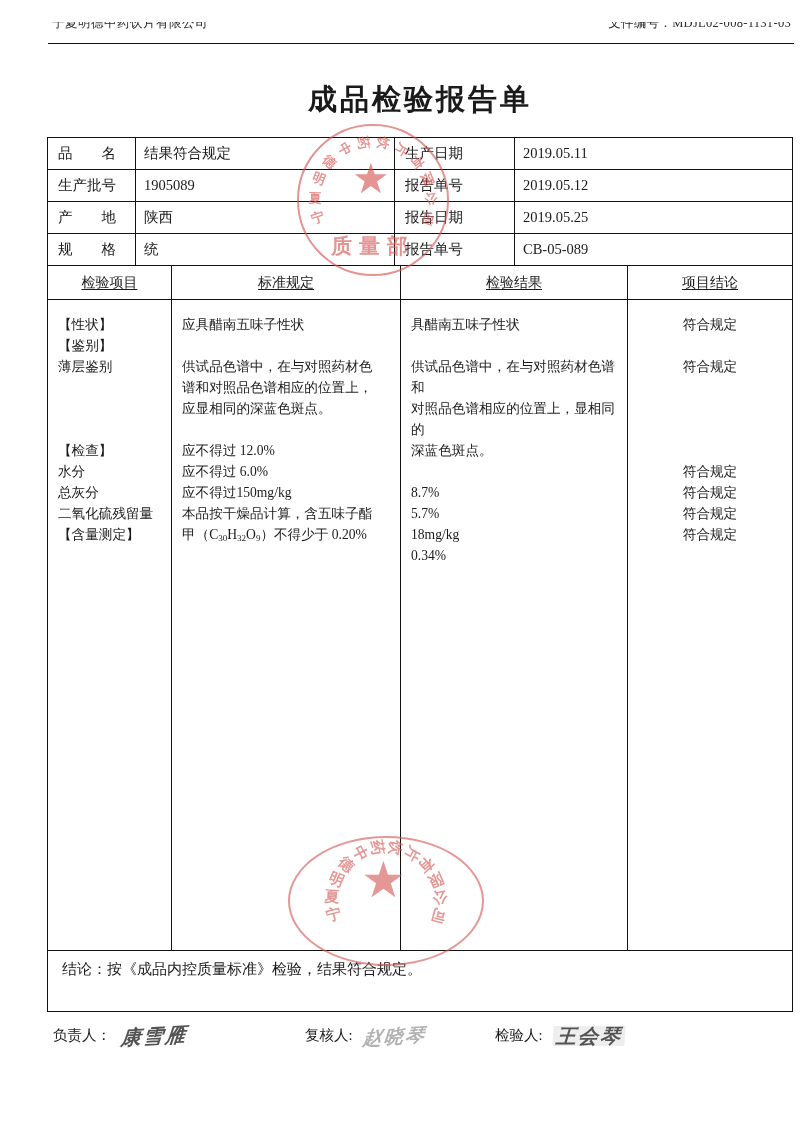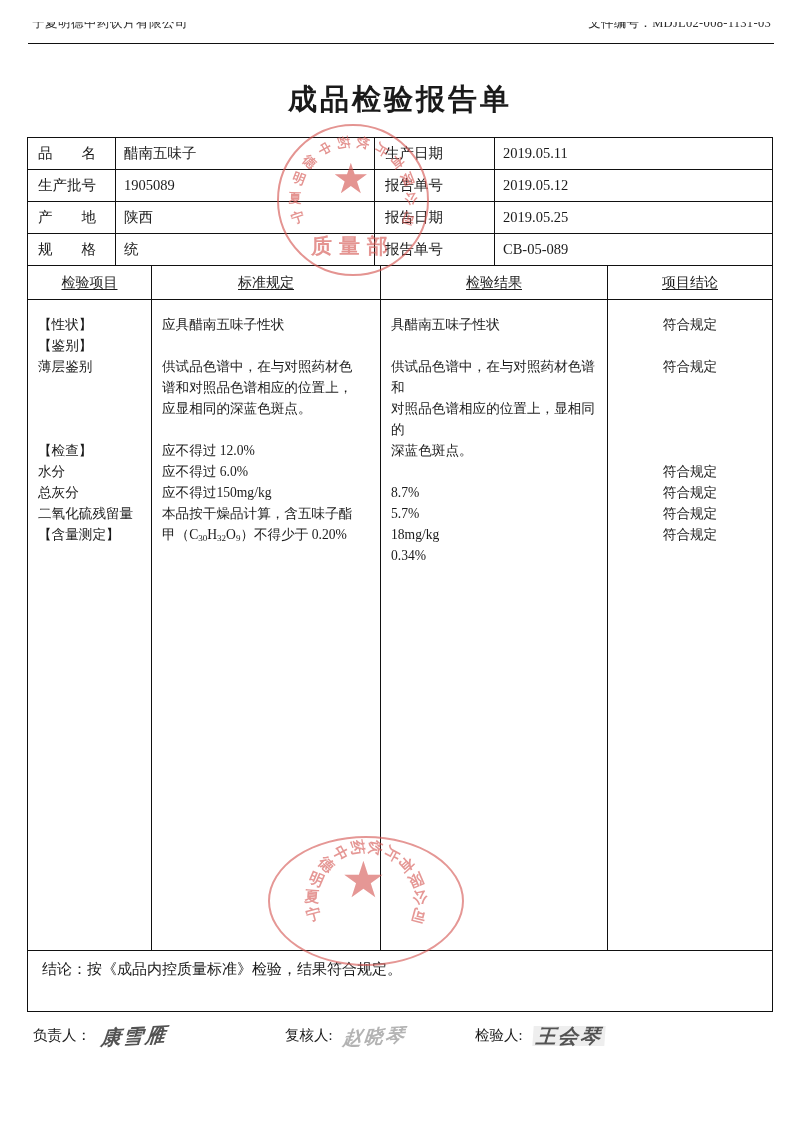--- a/index.html
+++ b/index.html
@@ -4,21 +4,21 @@
 <style>
   html,body{margin:0;padding:0;}
   body{
     width:800px;height:1131px;
     background:#ffffff;
     font-family:"Liberation Serif","DejaVu Serif",serif;
     color:#1a1a1a;
     position:relative;
     overflow:hidden;
   }
-  .page{position:relative;width:696px;height:1131px;}
+  .page{position:relative;width:696px;height:1131px;margin-left:20px;}
 
   
   .doc-header{
     position:absolute;left:28px;top:22px;width:745px;height:20px;
     font-size:12.5px;color:#2a2a2a;
     overflow:hidden;
   }
   .doc-header .hdr-left{position:absolute;left:4px;top:-7px;letter-spacing:.5px;}
   .doc-header .hdr-right{position:absolute;right:2px;top:-7px;letter-spacing:.3px;
     font-family:"Liberation Serif","DejaVu Serif",serif;}
@@ -147,21 +147,21 @@
     <div class="hdr-right">文件编号：MDJL02-008-1131-03</div>
   </div>
   <div class="hdr-rule"></div>
 
   <div class="doc-title">成品检验报告单</div>
 
   <div class="frame">
 
     <div class="info-row">
       <div class="cell lbl">品　　名</div>
-      <div class="cell val-a">醋南五味子</div>
+      <div class="cell val-a">结果符合规定</div>
       <div class="cell lbl-b">生产日期</div>
       <div class="cell val-b">2019.05.11</div>
     </div>
 
     <div class="info-row">
       <div class="cell lbl">生产批号</div>
       <div class="cell val-a">1905089</div>
       <div class="cell lbl-b">报告单号</div>
       <div class="cell val-b">2019.05.12</div>
     </div>

